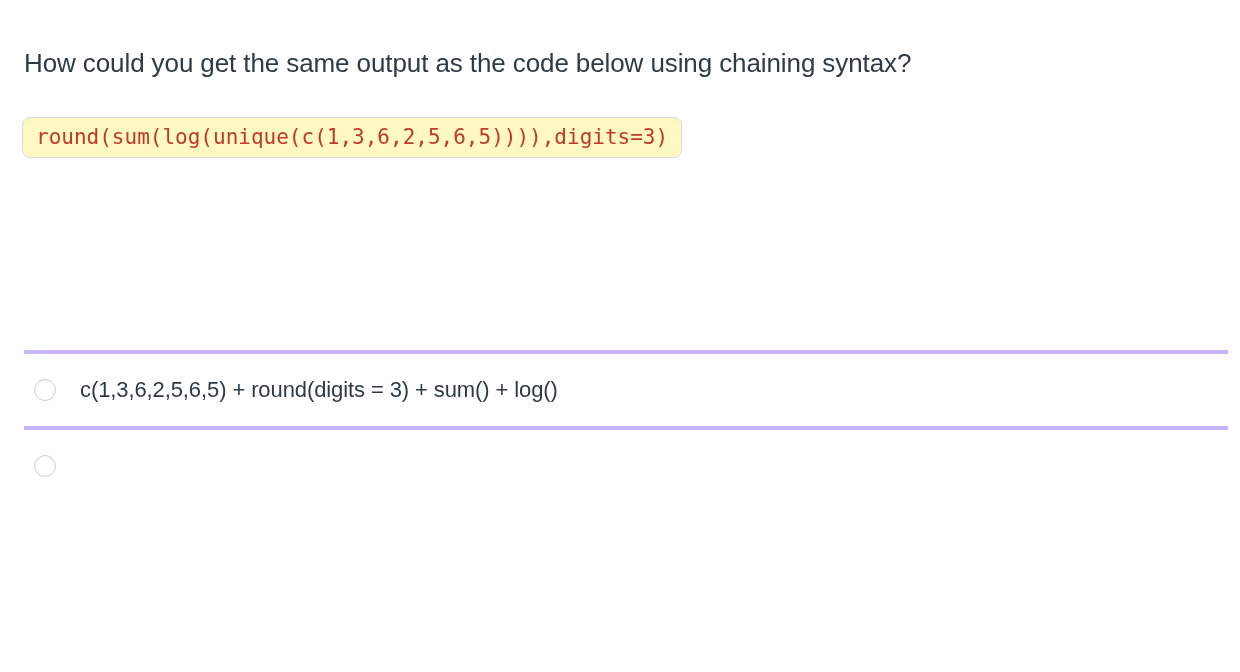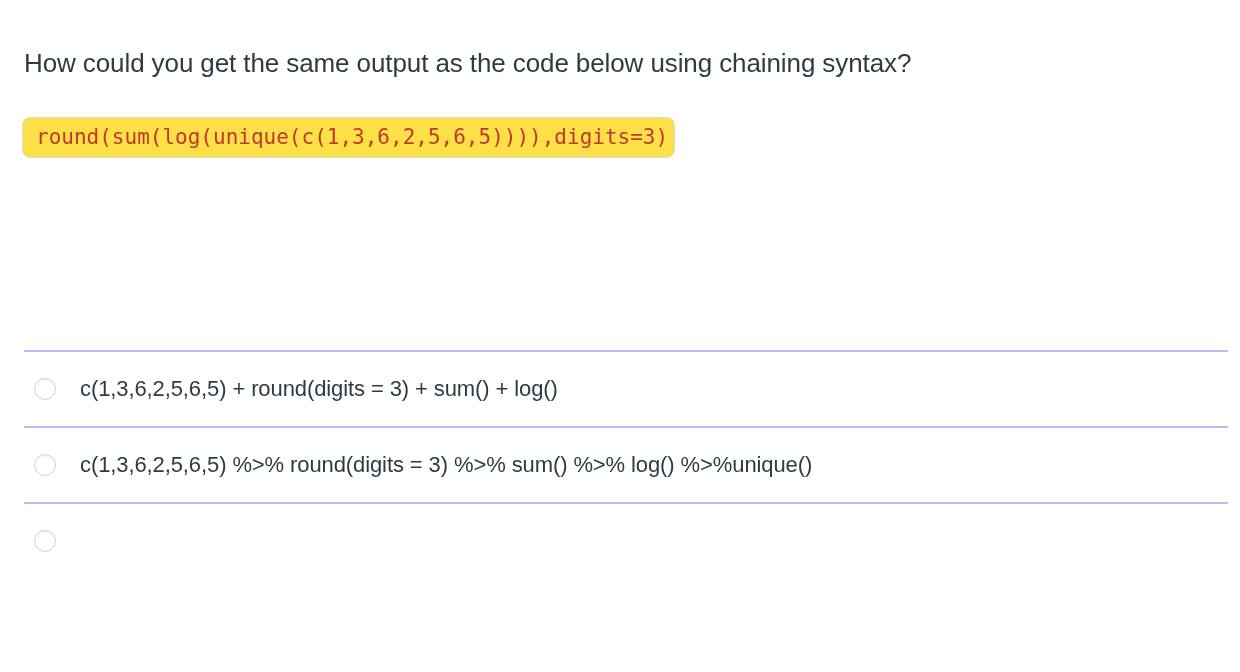--- a/index.html
+++ b/index.html
@@ -38,24 +38,24 @@
   }
 
   
   .code-block-wrap {
     position: absolute;
     left: 22px;
     top: 117px;
   }
   .code-sample {
     display: inline-block;
-    background: #fde047;
+    background: #fef9c3;
     border: 1px solid #dcdcdc;
     border-radius: 8px;
-    padding: 6px 6px 7px 13px;
+    padding: 6px 13px 7px 13px;
     font-family: "DejaVu Sans Mono", "Liberation Mono", monospace;
     font-size: 21px;
     line-height: 26px;
     color: #c0392b;
     white-space: pre;
     letter-spacing: 0px;
   }
 
   
   .answers {
@@ -64,21 +64,21 @@
     top: 350px;
     width: 1240px;
   }
 
   .answer-row {
     position: relative;
     box-sizing: border-box;
     height: 76px;
     margin: 0 24px 0 24px;
     width: 1204px;
-    border-top: 2px solid #c4b5fd;
+    border-top: 4px solid #c4b5fd;
     display: flex;
     align-items: center;
     cursor: pointer;
   }
 
   .radio {
     position: relative;
     flex: 0 0 auto;
     width: 22px;
     height: 22px;
@@ -128,24 +128,20 @@
   </div>
 
   <div class="answers">
 
     <div class="answer-row">
       <span class="radio"></span>
       <span class="answer-text">c(1,3,6,2,5,6,5) + round(digits = 3) + sum() + log()</span>
     </div>
 
 
-    <div class="answer-row">
-      <span class="radio"></span>
-      <span class="answer-text">c(1,3,6,2,5,6,5) %&gt;% round(digits = 3) %&gt;% sum() %&gt;% log() %&gt;%unique()</span>
-    </div>
 
     <div class="answer-row">
       <span class="radio"></span>
     </div>
 
   </div>
 
 </div>
 
 </body></html>

